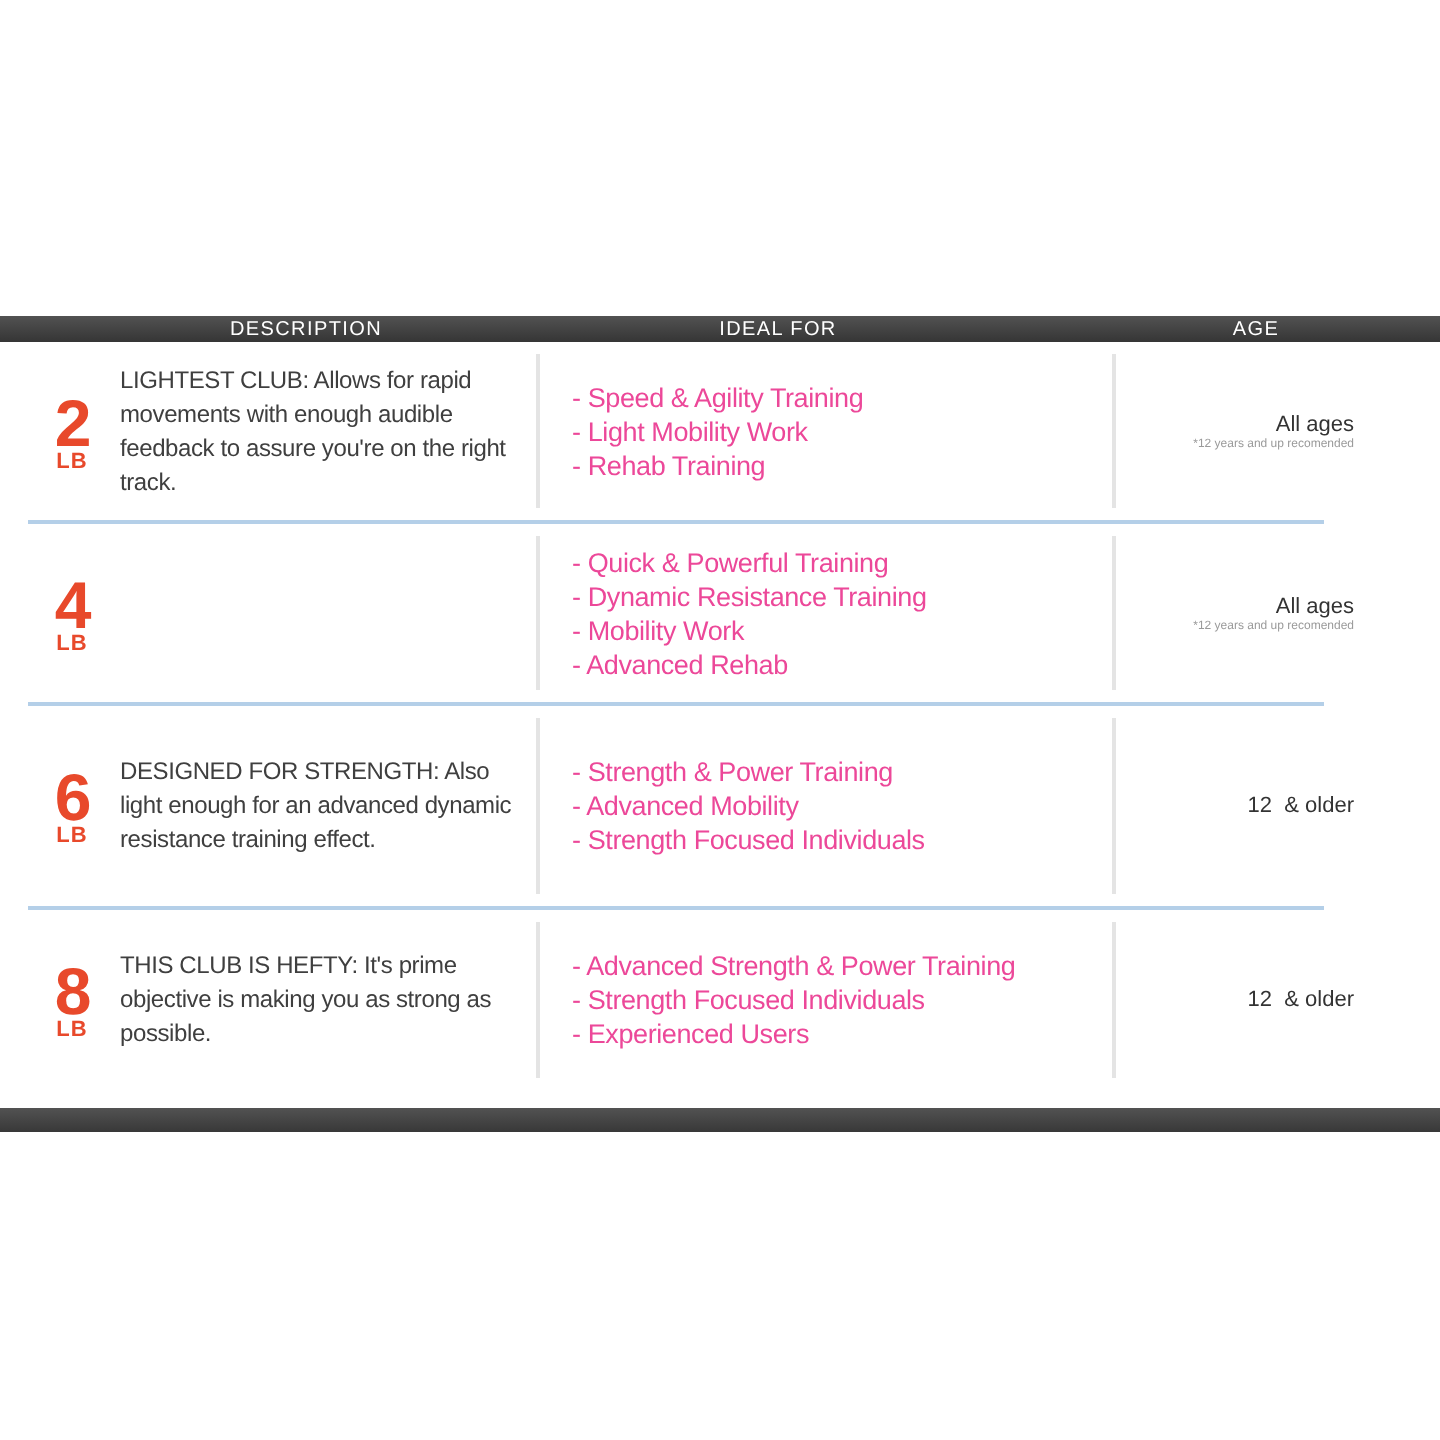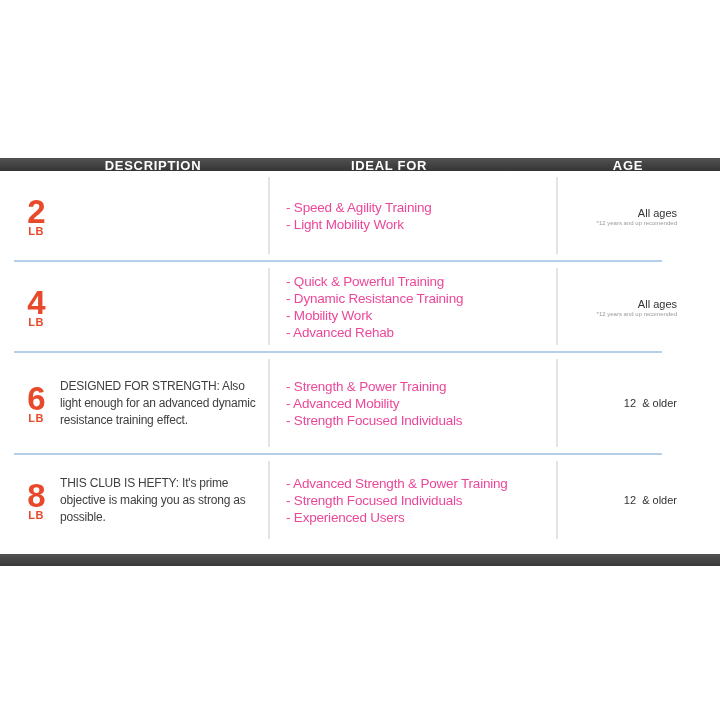--- a/index.html
+++ b/index.html
@@ -7,21 +7,21 @@
     position:relative;width:720px;height:720px;background:#ffffff;overflow:hidden;
     font-family:"Liberation Sans",sans-serif;
   }
   
   .header-bar{
     position:absolute;left:0;top:158px;width:720px;height:13px;
     background:linear-gradient(#525252,#353535);
   }
   .header-label{
     position:absolute;top:50%;transform:translate(-50%,-50%);
-    color:#ffffff;font-size:13px;font-weight:bold;letter-spacing:.7px;white-space:nowrap;
+    color:#ffffff;font-size:10px;font-weight:normal;letter-spacing:.7px;white-space:nowrap;
   }
   .hl-0{left:153px;} .hl-1{left:365px;margin-left:24px;} .hl-2{left:628px;}
 
   
   .table{position:absolute;left:0;top:171px;width:720px;}
   .row{position:relative;width:720px;}
   .r0{height:89px;} .r1{height:89px;} .r2{height:100px;} .r3{height:90px;}
   .row-sep{height:2px;background:#b4cfe8;margin-left:14px;width:648px;}
 
   .vline{position:absolute;top:6px;bottom:6px;width:2px;background:#e4e4e4;}
@@ -66,23 +66,25 @@
     <span class="header-label hl-2">AGE</span>
   </div>
 
   <div class="table">
 
     <div class="row r0">
       <div class="weight">
         <div class="weight-num">2</div>
         <div class="weight-unit">LB</div>
       </div>
+      <div class="desc">LIGHTEST CLUB: Allows for rapid movements with enough audible feedback to assure you're on the right track.</div>
       <div class="ideal">
         <div>- Speed &amp; Agility Training</div>
         <div>- Light Mobility Work</div>
+        <div>- Rehab Training</div>
       </div>
       <div class="age">
         <div class="age-main">All ages</div>
         <div class="age-note">*12 years and up recomended</div>
       </div>
       <div class="vline vl-1"></div>
       <div class="vline vl-2"></div>
     </div>
     <div class="row-sep"></div>
 

